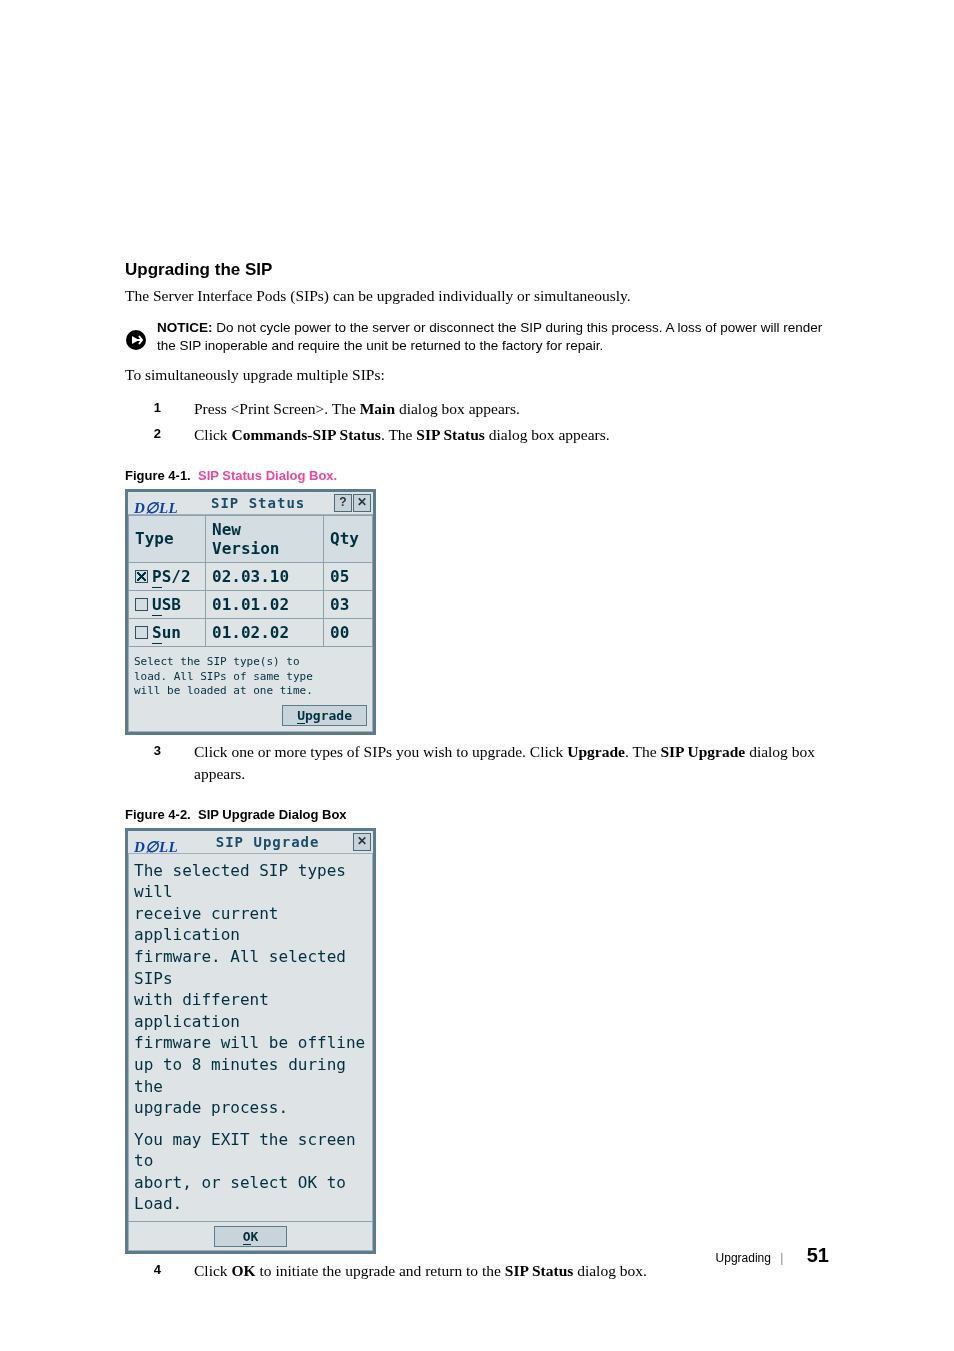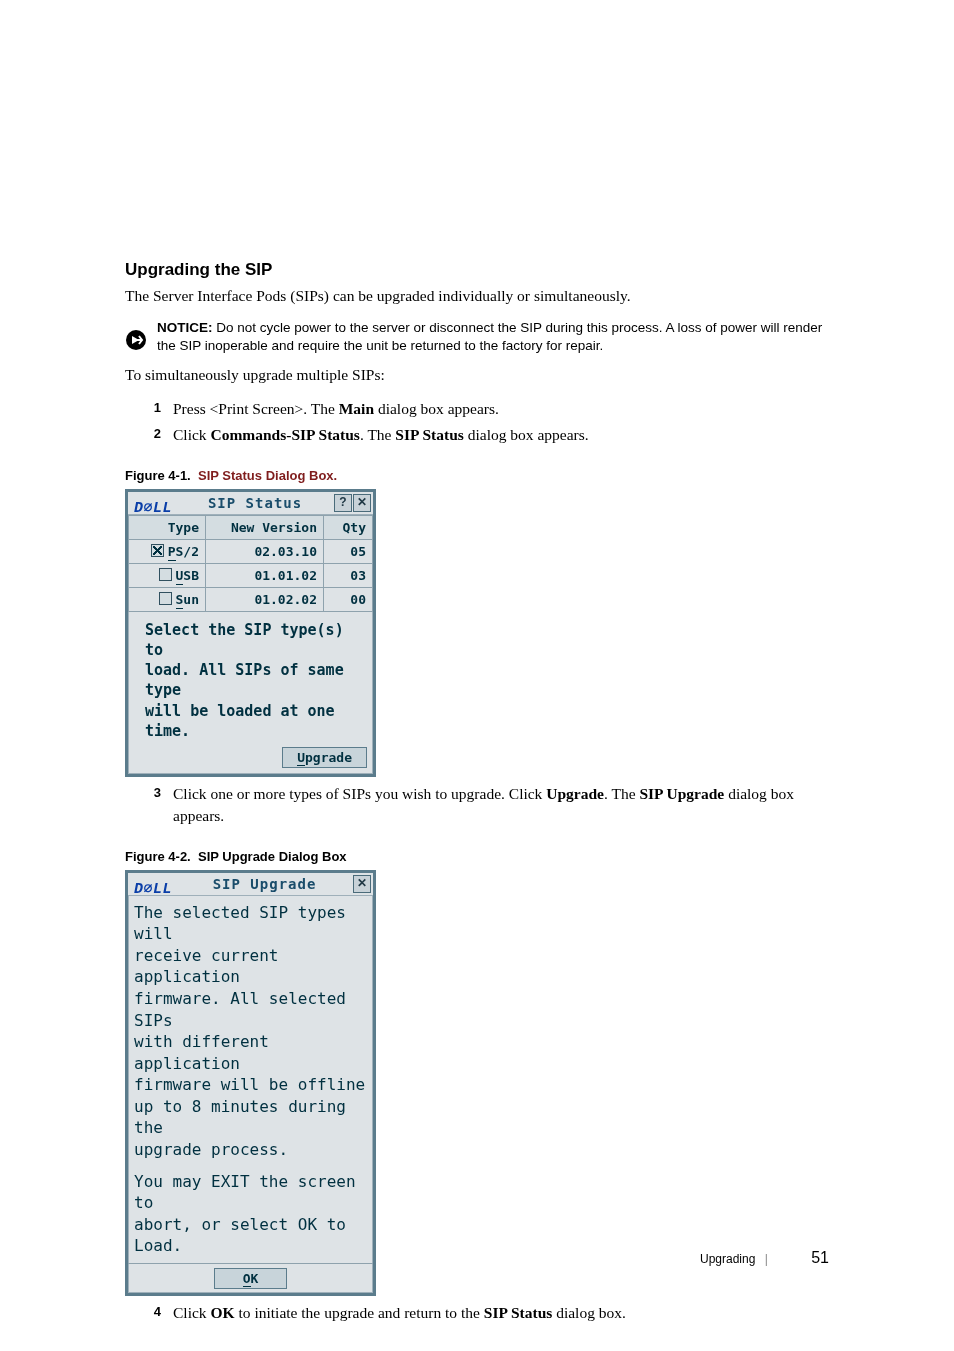--- a/index.html
+++ b/index.html
@@ -60,29 +60,30 @@
     font-weight: bold;
     font-size: 13px;
     width: 22px;
     flex: 0 0 22px;
     text-align: right;
     margin-right: 12px;
     margin-top: 2px;
   }
   ol.steps li .txt {
     line-height: 1.4;
+    margin-left: 21px;
   }
   .fig-caption {
     font-family: Arial, Helvetica, sans-serif;
     font-size: 13px;
     font-weight: bold;
     margin: 22px 0 6px 0;
   }
   .fig-caption .link {
-    color: #7f1d1d;
+    color: #ec4899;
   }
   .dialog {
     width: 245px;
     border: 3px solid #5b7c8c;
     background: #dee3e6;
     font-family: "Lucida Console", Monaco, monospace;
     font-size: 14px;
     color: #003040;
     box-shadow: inset 0 0 0 1px #9fb0ba;
   }
@@ -91,21 +92,21 @@
     align-items: stretch;
     height: 22px;
     background: #dee3e6;
     border-bottom: 1px solid #9fb0ba;
   }
   .dialog .titlebar .logo {
     display: flex;
     align-items: center;
     padding: 16px 6px;
     color: #0a3ea8;
-    font-family: Liberation Mono, monospace;
+    font-family: Liberation Serif, serif;
     font-weight: 900;
     font-size: 15px;
     letter-spacing: 0.5px;
     font-style: italic;
   }
   .dialog .titlebar .title {
     flex: 1 1 auto;
     display: flex;
     align-items: center;
     justify-content: center;
@@ -133,23 +134,23 @@
     cursor: pointer;
   }
   .dialog table {
     width: 100%;
     border-collapse: collapse;
     color: #003040;
   }
   .dialog th, .dialog td {
     border: 1px solid #8ea2ad;
     padding: 4px 6px;
-    text-align: right;
-    font-weight: bold;
-    font-size: 13px;
+    text-align: left;
+    font-weight: bold;
+    font-size: 16px;
   }
   .dialog th {
     background: #d4dde1;
   }
   .dialog td.qty {
     width: 36px;
   }
   .dialog td.type {
     width: 64px;
     white-space: nowrap;
@@ -171,23 +172,23 @@
     left: 1px; top: 1px; right: 1px; bottom: 1px;
     background:
       linear-gradient(45deg, transparent 43%, #003040 43%, #003040 57%, transparent 57%),
       linear-gradient(-45deg, transparent 43%, #003040 43%, #003040 57%, transparent 57%);
   }
   .ul {
     border-bottom: 1px solid #003040;
     padding-bottom: 1px;
   }
   .dialog .msgarea {
-    padding: 8px 6px 4px 17px;
-    font-weight: bold;
-    font-size: 15px;
+    padding: 8px 6px 4px 6px;
+    font-weight: normal;
+    font-size: 11px;
     line-height: 1.35;
   }
   .dialog .btnrow {
     display: flex;
     justify-content: flex-end;
     padding: 2px 6px 6px 6px;
   }
   .dlgbtn {
     border: 1px solid #5b7c8c;
     background: #c8d4da;
@@ -214,23 +215,23 @@
     padding: 4px;
   }
   .footer {
     position: absolute;
     bottom: 84px;
     right: 125px;
     font-family: Arial, Helvetica, sans-serif;
     font-size: 12px;
   }
   .footer .pg {
-    font-weight: normal;
-    font-size: 16px;
-    margin-left: 34px;
+    font-weight: bold;
+    font-size: 20px;
+    margin-left: 14px;
   }
   .pipe {
     color: #888;
     margin: 0 6px;
   }
   b { font-weight: bold; }
 </style>
 </head>
 <body>
 

